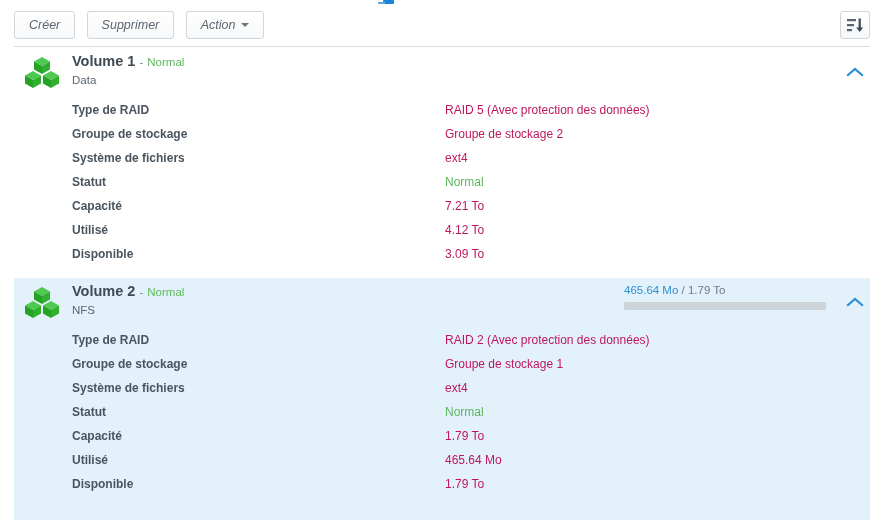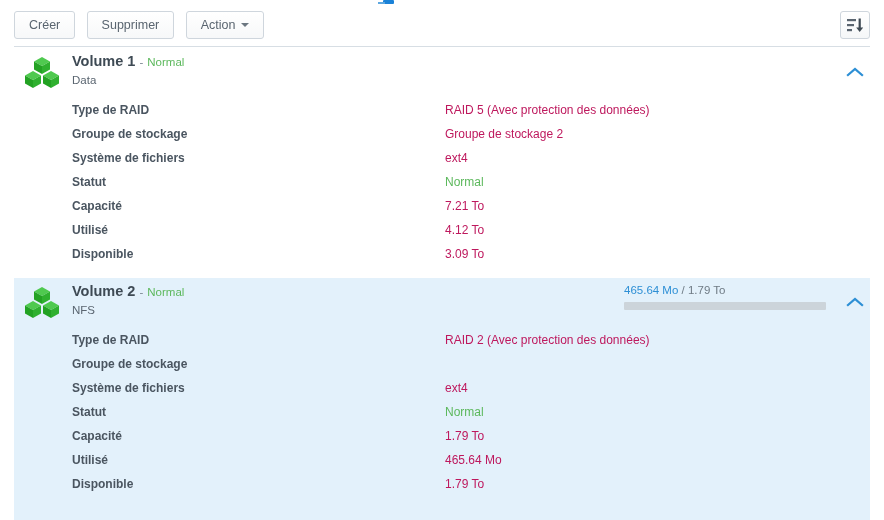--- a/index.html
+++ b/index.html
@@ -55,20 +55,21 @@
     background: #fdfdfd;
     background: linear-gradient(#ffffff, #f7f8f9);
     border: 1px solid #cfd6dd;
     border-radius: 3px;
     color: #5a6570;
     font-size: 12.5px;
     font-family: "Liberation Sans", sans-serif;
     cursor: pointer;
     vertical-align: top;
     white-space: nowrap;
+    font-style: italic;
   }
   .btn .caret {
     display: inline-block;
     margin-left: 6px;
     width: 0;
     height: 0;
     border-left: 4px solid transparent;
     border-right: 4px solid transparent;
     border-top: 4px solid #6b7680;
     vertical-align: middle;
@@ -335,20 +336,21 @@
     </div>
   </div>
 
   <div class="details">
     <div class="row">
       <span class="lbl">Type de RAID</span>
       <span class="val">RAID 2 (Avec protection des données)</span>
     </div>
     <div class="row">
       <span class="lbl">Groupe de stockage</span>
+      <span class="val">Groupe de stockage 1</span>
     </div>
     <div class="row">
       <span class="lbl">Système de fichiers</span>
       <span class="val">ext4</span>
     </div>
     <div class="row">
       <span class="lbl">Statut</span>
       <span class="val ok">Normal</span>
     </div>
     <div class="row">

